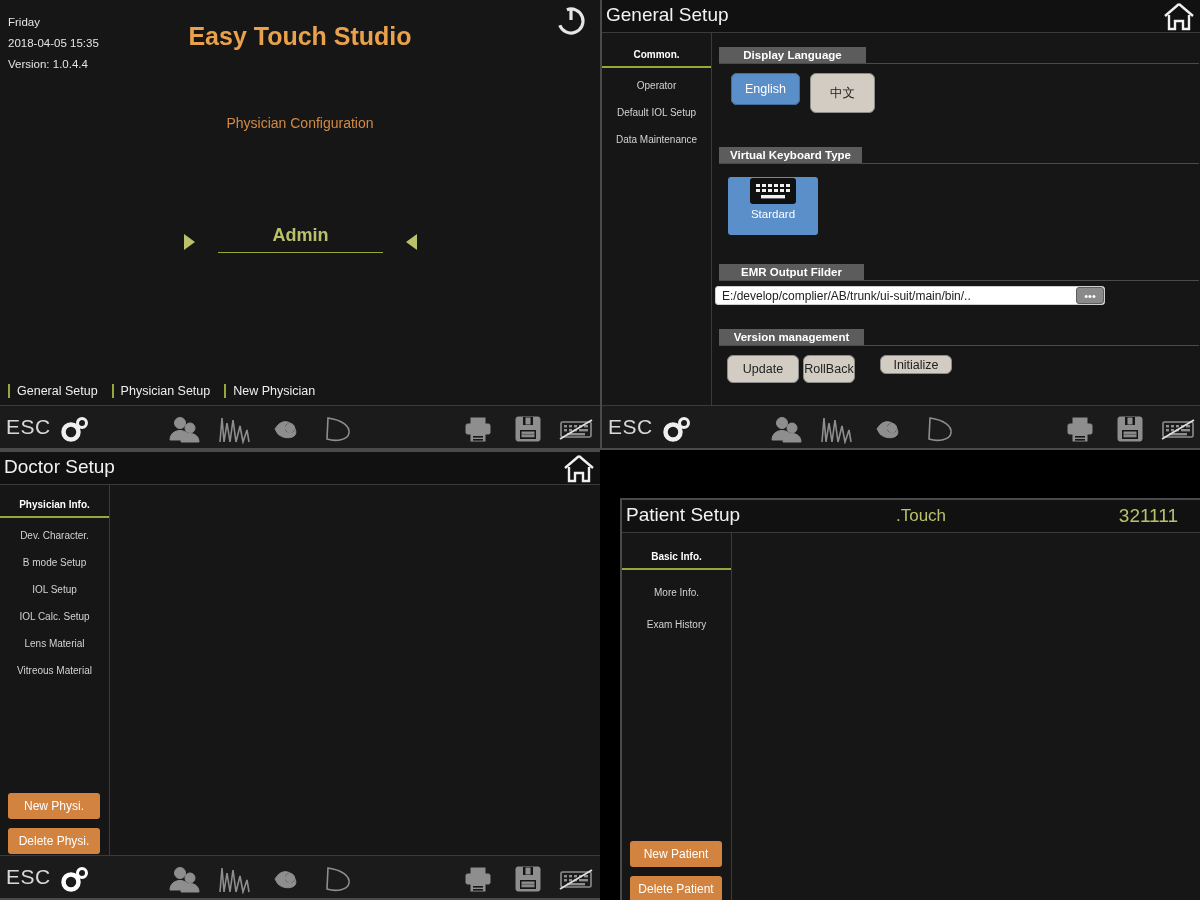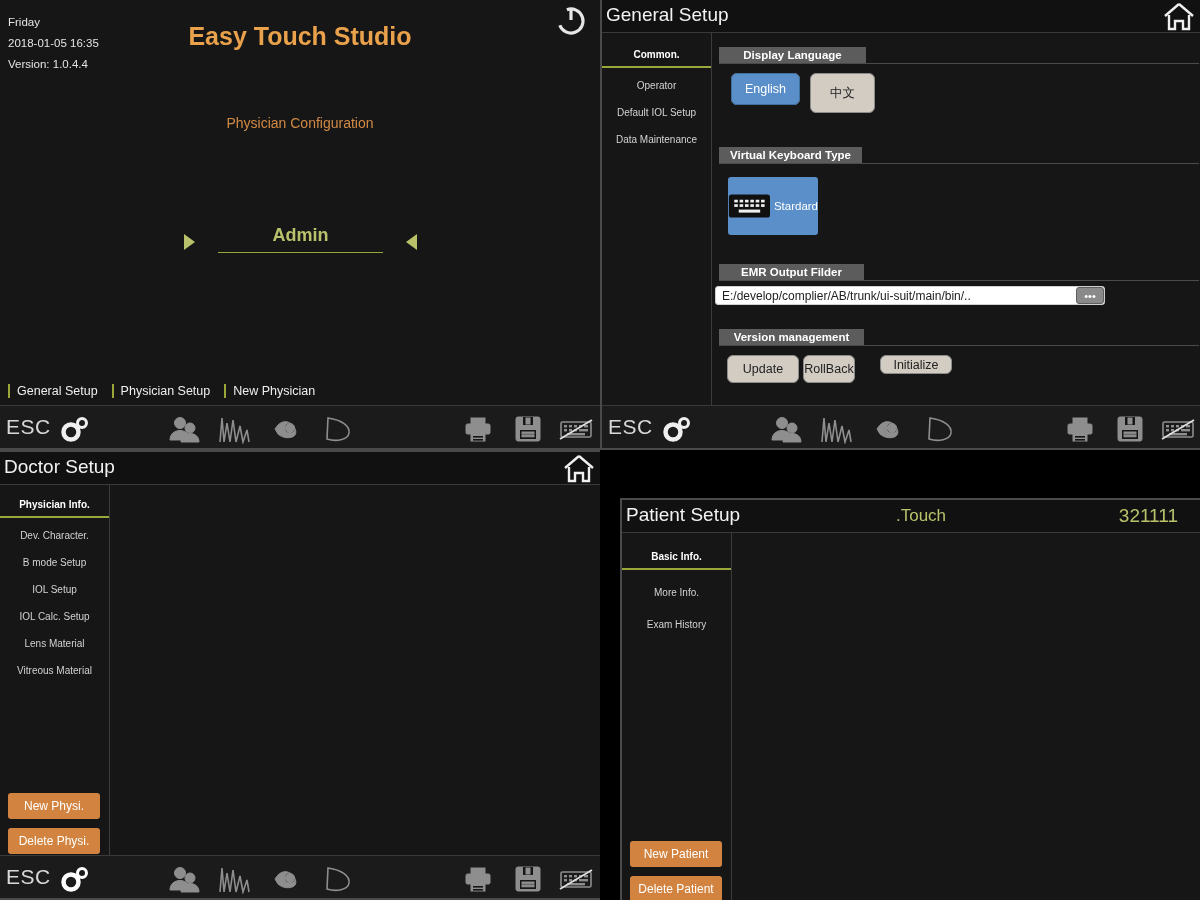--- a/index.html
+++ b/index.html
@@ -56,33 +56,33 @@
   .sel-name { position:absolute; left:218px; top:225px; width:165px; text-align:center; color:#b9c26b;
               font-size:18px; font-weight:bold; padding-bottom:6px; border-bottom:1px solid #9aa63c; }
   .arrow { position:absolute; top:234px; width:0; height:0; cursor:pointer; }
   .arrow.l { left:184px; border-top:8px solid transparent; border-bottom:8px solid transparent; border-left:11px solid #b9c26b; }
   .arrow.r { left:406px; border-top:8px solid transparent; border-bottom:8px solid transparent; border-right:11px solid #b9c26b; }
   .navlinks { position:absolute; left:8px; top:384px; display:flex; gap:14px; }
   .navlink { color:#eee; font-size:12.5px; padding-left:7px; border-left:2px solid #9aa63c; cursor:pointer; }
   .power { position:absolute; right:12px; top:3px; width:34px; height:34px; cursor:pointer; }
 
   .kbtile { position:absolute; width:90px; height:58px; background:#5b8fc9; border-radius:3px; cursor:pointer;
-            display:flex; flex-direction:row; align-items:center; justify-content:flex-end; gap:3px; }
+            display:flex; flex-direction:column; align-items:center; justify-content:flex-start; gap:3px; }
   .kbtile span { color:#fff; font-size:11.5px; }
 
   .dotsbtn { position:absolute; width:28px; height:17px; background:#8a8a8a; border:1px solid #5e5e5e; border-radius:3px;
              color:#fff; font-size:11px; display:flex; align-items:center; justify-content:center; cursor:pointer; }
   .eyecol { position:absolute; top:530px; width:235px; }
 </style>
 </head>
 <body>
 
 <div class="screen q-tl">
   <div class="meta" style="top:16px">Friday</div>
-  <div class="meta" style="top:37px">2018-01-05 16:35</div>
+  <div class="meta" style="top:37px">2018-04-05 15:35</div>
   <div class="meta" style="top:58px">Version: 1.0.4.4</div>
 
   <div class="power">
     <svg viewBox="0 0 34 34" width="34" height="34">
         <circle cx="17" cy="18" r="12" fill="none" stroke="#e6e6e6" stroke-width="3.2" stroke-dasharray="56 19" transform="rotate(-110 17 18)"></circle>
         <rect x="15.4" y="5" width="3.2" height="12" fill="#e6e6e6"></rect>
       </svg>
   </div>
 
   <div class="brand">Easy Touch Studio</div>

